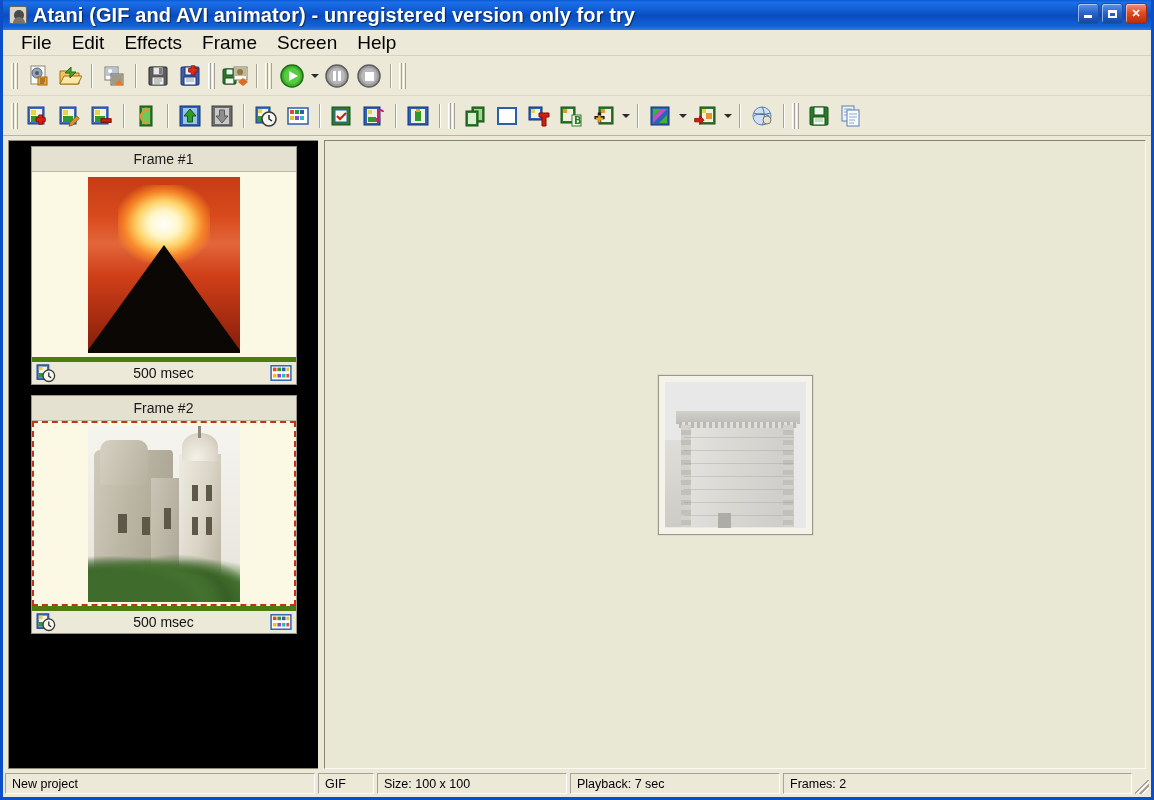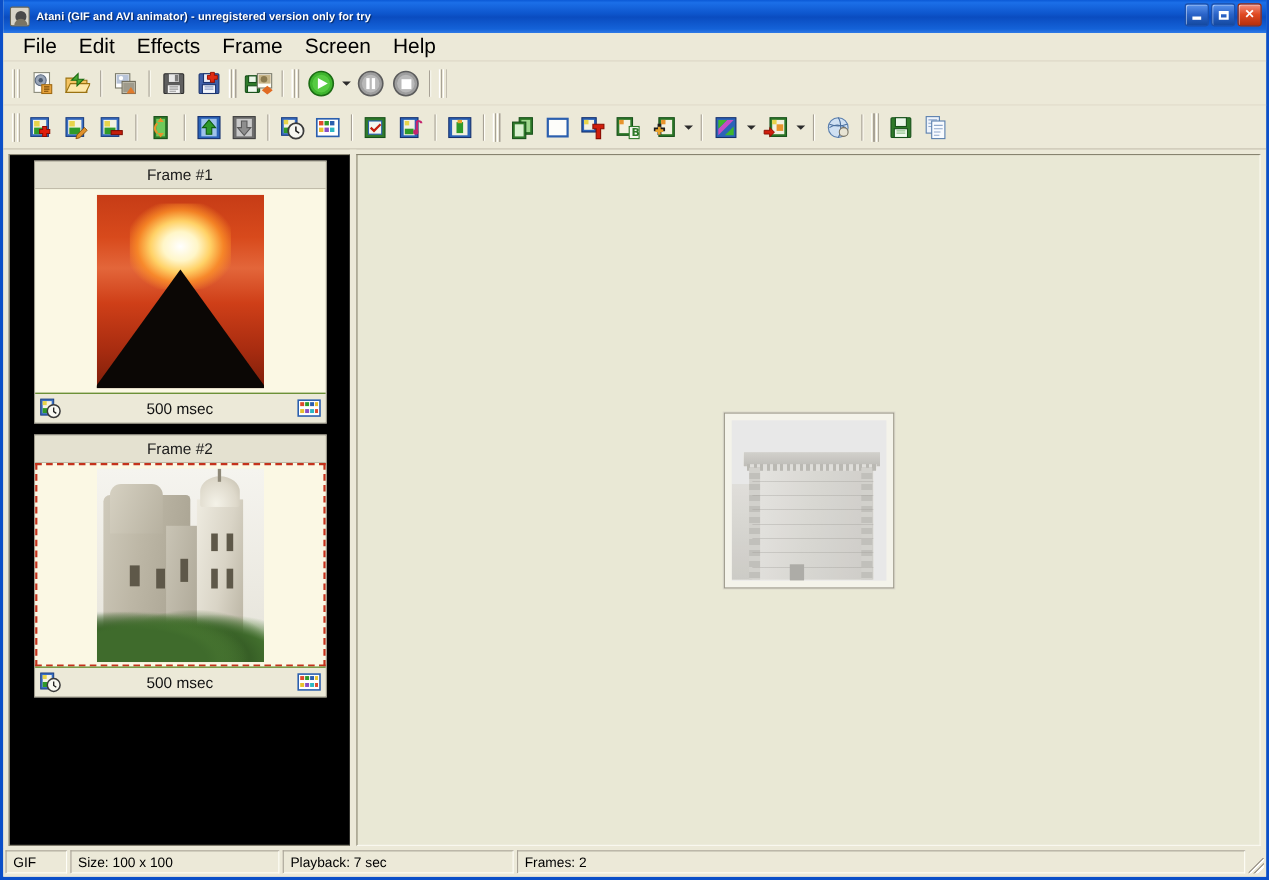--- a/index.html
+++ b/index.html
@@ -32,21 +32,21 @@
   }
   .title-icon:before {
     content:""; position:absolute; left:4px; top:3px; width:10px; height:10px;
     border-radius:50% 50% 45% 45%; background:#4a4a4a;
   }
   .title-icon:after {
     content:""; position:absolute; left:3px; top:10px; width:12px; height:7px;
     border-radius:6px 6px 0 0; background:#7a7464;
   }
   .title-text {
-    color:#fff; font-weight:bold; font-size:10px;
+    color:#fff; font-weight:bold; font-size:20px;
     text-shadow:1px 1px 1px rgba(0,0,0,.55);
     white-space:nowrap; letter-spacing:.1px;
   }
   .win-btns { position:absolute; right:4px; top:3px; display:flex; gap:2px; }
   .wb {
     width:22px; height:21px; border:1px solid #1c4fa8; border-radius:3px;
     display:flex; align-items:center; justify-content:center;
     background:linear-gradient(180deg,#5b95ee,#2a63c8 48%,#14499f);
     box-shadow:inset 1px 1px 0 rgba(255,255,255,.5);
   }
@@ -132,21 +132,21 @@
   .frame-head {
     height:25px; display:flex; align-items:center; justify-content:center;
     background:#e4e1d0; border-bottom:1px solid #bdb9a6;
     font-size:14px; color:#1a1a1a;
   }
   .frame-body { height:185px; background:#fbf8e4; padding:3px; display:flex; align-items:center; justify-content:center; }
   .frame-card.selected .frame-body { border:2px dashed #c4321c; padding:1px; }
   .thumb { width:152px; height:176px; overflow:hidden; position:relative; }
   .frame-foot {
     height:27px; display:flex; align-items:center; justify-content:space-between;
-    padding:0 4px; background:#ece9d8; border-top:1px solid #4d7c0f;
+    padding:0 4px; background:#ece9d8; border-top:5px solid #4d7c0f;
   }
   .frame-foot .ms { flex:1 1 auto; text-align:center; font-size:14px; color:#111; }
   
   .statusbar {
     height:26px; flex:0 0 26px; display:flex; align-items:stretch;
     background:#ece9d8; padding:2px 2px 3px 2px; gap:3px;
   }
   .sb {
     border:1px solid #fffef8; border-top-color:#a8a296; border-left-color:#a8a296;
     display:flex; align-items:center; padding:0 6px; font-size:12.5px; color:#000;
@@ -685,20 +685,21 @@
             <div class="fd-lines"></div>
             <div class="fd-door"></div>
           </div>
         </div>
       </div>
     </div>
 
   </div>
 
   <div class="statusbar">
+    <div class="sb p1">New project</div>
     <div class="sb p2">GIF</div>
     <div class="sb p3">Size: 100 x 100</div>
     <div class="sb p4">Playback: 7 sec</div>
     <div class="sb p5">Frames: 2</div>
     <div class="grip-corner"></div>
   </div>
 
 </div>
 
 </body></html>

